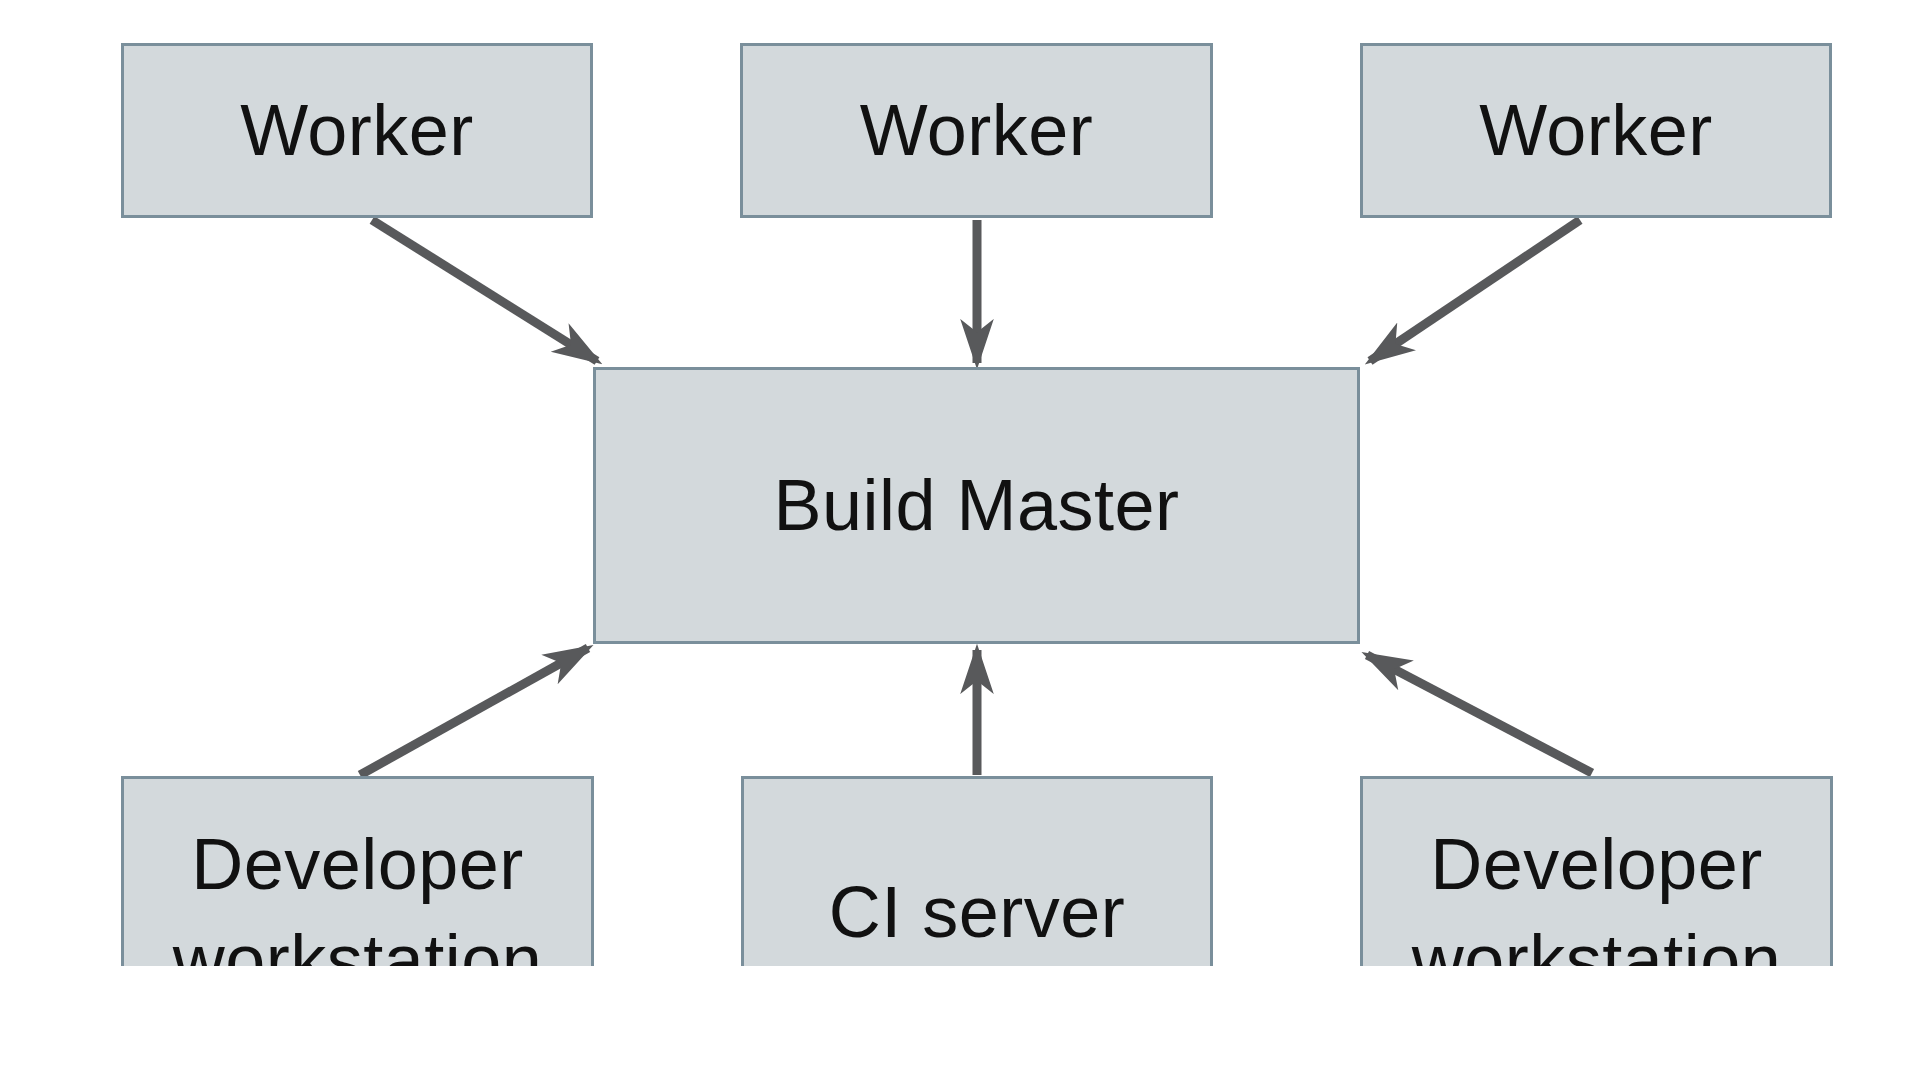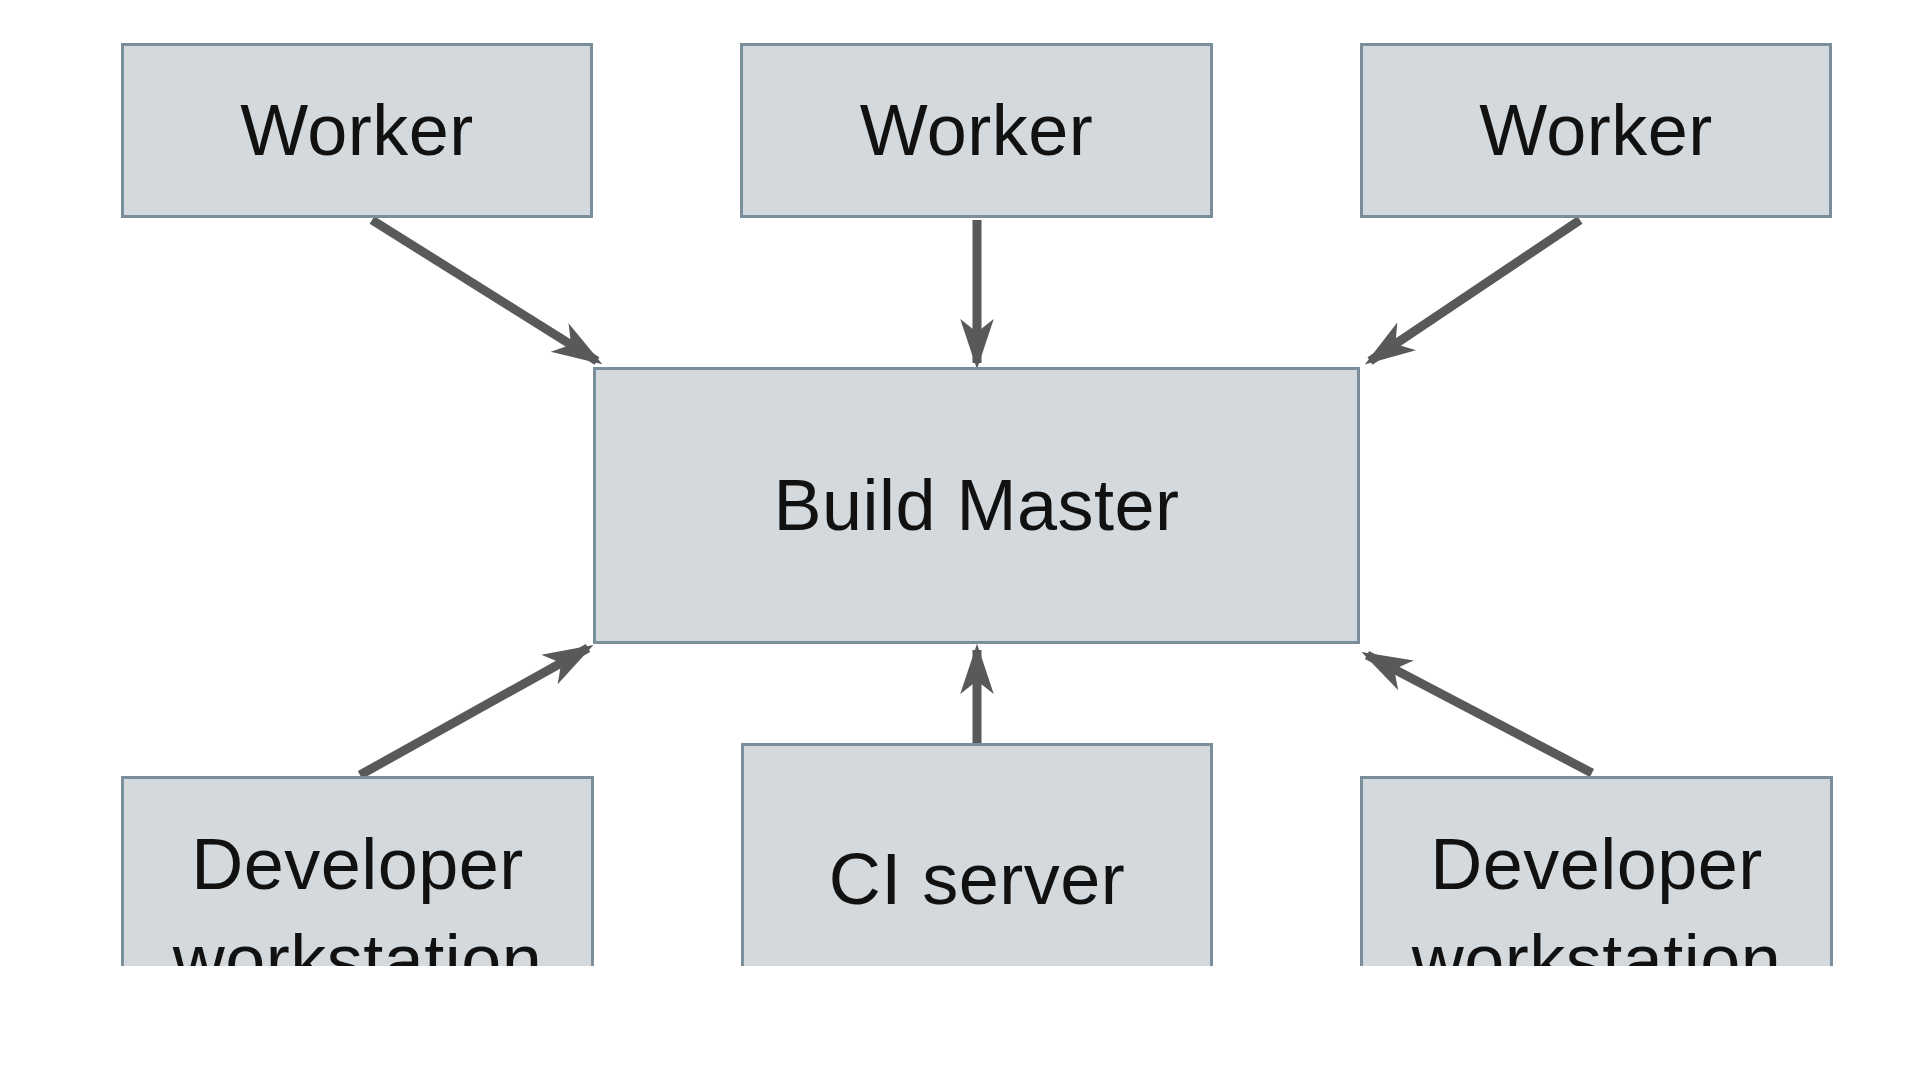--- a/index.html
+++ b/index.html
@@ -30,21 +30,21 @@
     letter-spacing: 0.5px;
   }
   
   .n-worker-1 { left: 121px;  top: 43px;  width: 472px; height: 175px; }
   .n-worker-2 { left: 740px;  top: 43px;  width: 473px; height: 175px; }
   .n-worker-3 { left: 1360px; top: 43px;  width: 472px; height: 175px; }
   
   .n-build-master { left: 593px; top: 367px; width: 767px; height: 277px; text-align: center; }
   
   .n-dev-left  { left: 121px;  top: 776px; width: 473px; height: 273px; }
-  .n-ci-server { left: 741px;  top: 743px; width: 472px; height: 273px; justify-content: center; }
+  .n-ci-server { left: 741px;  top: 776px; width: 472px; height: 273px; justify-content: center; }
   .n-dev-right { left: 1360px; top: 776px; width: 473px; height: 273px; }
 
   .node .label {
     padding: 0 12px;
     max-width: 100%;
   }
   svg.edges {
     position: absolute;
     left: 0; top: 0;
     width: 1910px;

